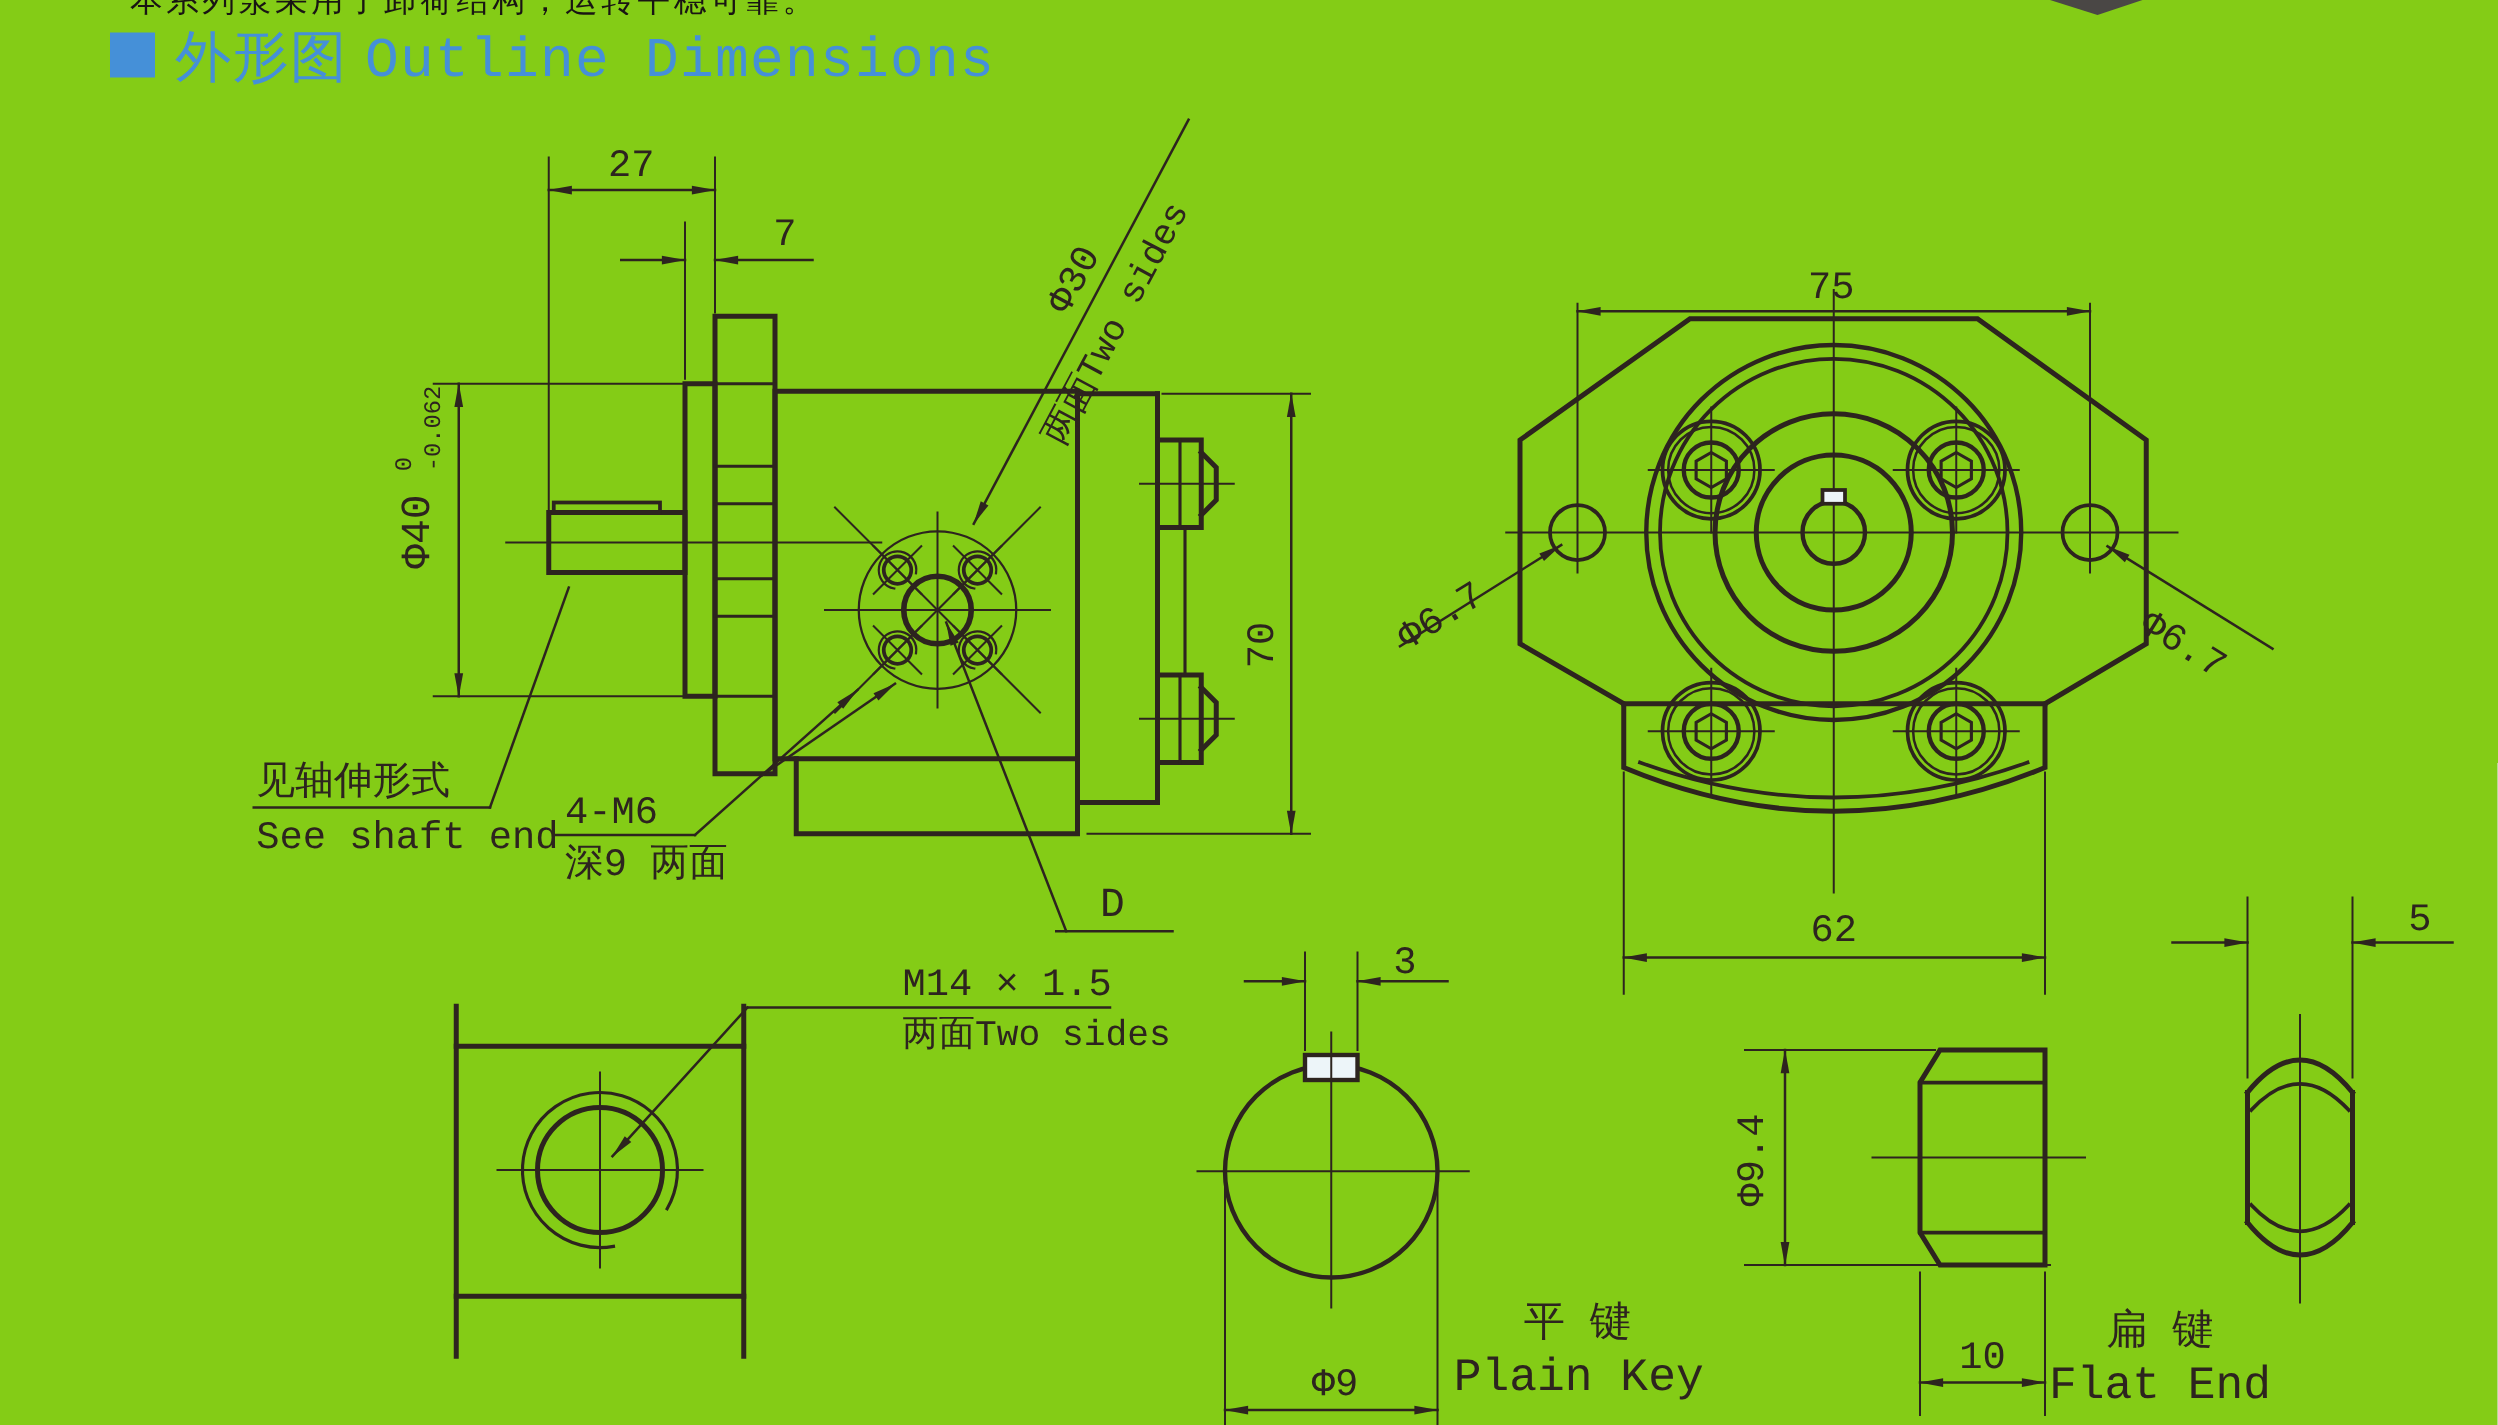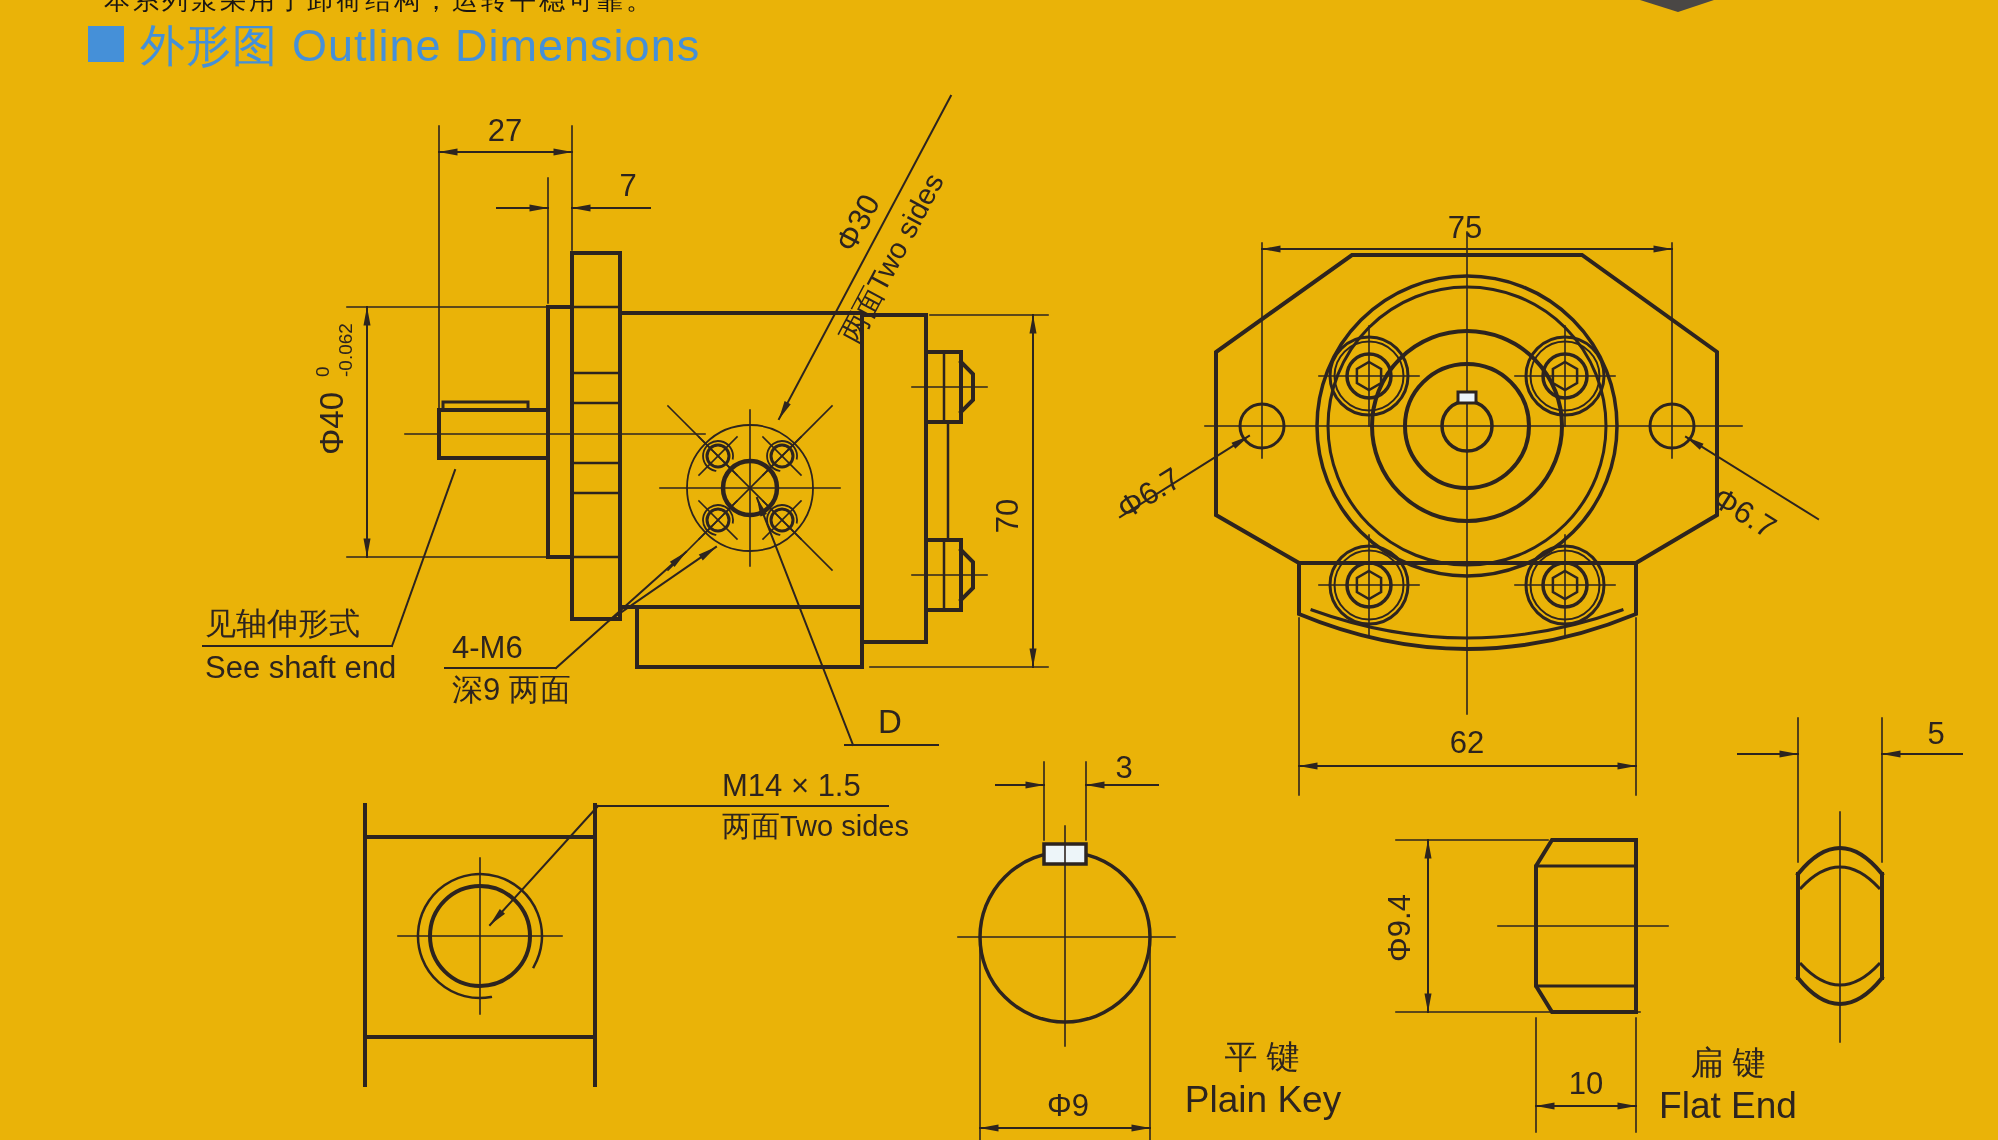--- a/index.html
+++ b/index.html
@@ -1,21 +1,21 @@
 <!DOCTYPE html>
 <html><head>
 <meta charset="utf-8">
 <style>
   html,body{margin:0;padding:0;background:#dfe9ee;}
   .canvas{
     position:relative;
     width:1998px;height:1140px;
-    background:#eab308;
+    background:#84cc16;
     overflow:hidden;
-    font-family:Liberation Sans, sans-serif;
+    font-family:Liberation Mono, monospace;
   }
   .drawing{position:absolute;left:0;top:0;}
   .frag{
     position:absolute;left:104px;top:0;height:12px;width:700px;
     overflow:hidden;
   }
   .frag span{
     display:block;margin-top:-17px;
     font-size:26px;letter-spacing:3px;color:#191513;white-space:nowrap;
   }

